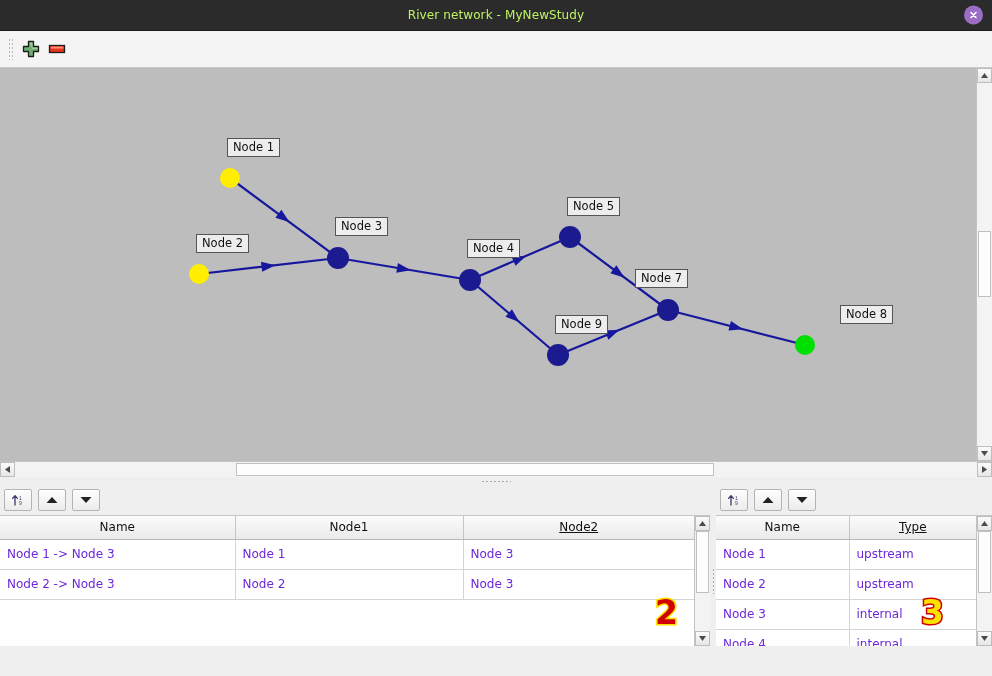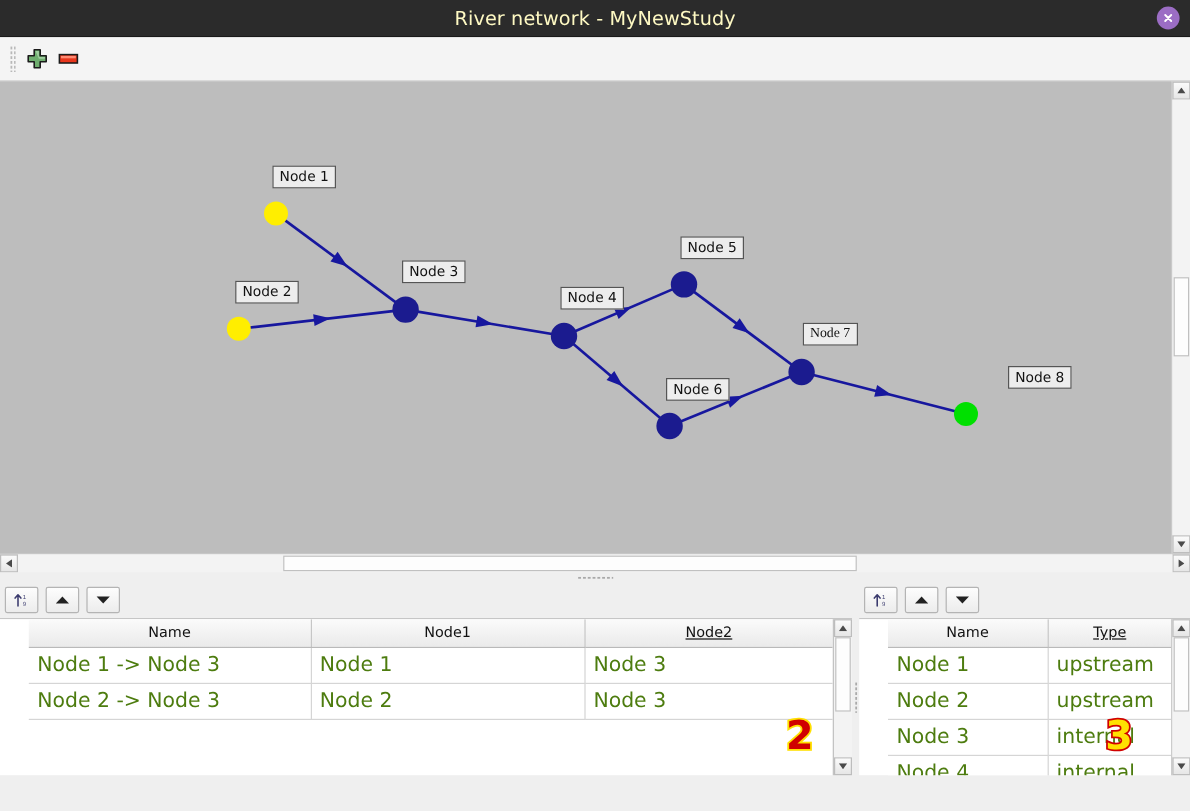--- a/index.html
+++ b/index.html
@@ -23,23 +23,23 @@
   .titlebar {
     height: 31px;
     background: #2b2b2b;
     color: #ffffff;
     display: flex; align-items: center; justify-content: center;
     position: relative;
     flex: 0 0 31px;
     border-bottom: 1px solid #1a1a1a;
   }
   .titlebar-text {
-    font-size: 16px;
+    font-size: 12px;
     letter-spacing: 0.1px;
-    color: #fef9c3;
+    color: #bef264;
   }
   .close-btn {
     position: absolute;
     right: 9px; top: 50%;
     transform: translateY(-50%);
     width: 19px; height: 19px;
     border-radius: 50%;
     background: #9b6dc4;
     display: flex; align-items: center; justify-content: center;
     cursor: pointer;
@@ -218,21 +218,20 @@
     min-height: 0;
     border-top: 1px solid #c6c6c6;
   }
   .table-main {
     flex: 1 1 auto;
     min-width: 0;
     display: flex; flex-direction: column;
     background: #ffffff;
     overflow: hidden;
     position: relative;
-    padding-left: 24px;
   }
   table {
     border-collapse: collapse;
     width: 100%;
     table-layout: fixed;
   }
   thead th {
     background: linear-gradient(#fbfbfb, #eaeaea);
     border-right: 1px solid #c6c6c6;
     border-bottom: 1px solid #b9b9b9;
@@ -240,22 +239,22 @@
     font-size: 12px;
     color: #111;
     height: 23px;
     text-align: center;
     padding: 0;
   }
   thead th:last-child { border-right: none; text-decoration: underline; }
   tbody td {
     border-right: 1px solid #d5d5d5;
     border-bottom: 1px solid #d5d5d5;
-    font-size: 17px;
-    color: #4d7c0f;
+    font-size: 12px;
+    color: #6d28d9;
     height: 30px;
     padding: 0 7px;
     background: #ffffff;
     white-space: nowrap;
     overflow: hidden;
   }
   tbody td:last-child { border-right: none; }
 
   .bottom-pad {
     flex: 0 0 30px;
@@ -328,22 +327,22 @@
             <circle cx="668" cy="242" r="11" fill="#1b1b8f"></circle>
             <circle cx="805" cy="277" r="10" fill="#00e000"></circle>
           </g>
       </svg>
       <div id="labels-layer">
           <div class="node-label" style="left: 227px; top: 70px;">Node 1</div>
           <div class="node-label" style="left: 196px; top: 166px;">Node 2</div>
           <div class="node-label" style="left: 335px; top: 149px;">Node 3</div>
           <div class="node-label" style="left: 467px; top: 171px;">Node 4</div>
           <div class="node-label" style="left: 567px; top: 129px;">Node 5</div>
-          <div class="node-label" style="left: 555px; top: 247px;">Node 6</div>
-          <div class="node-label" style="left: 669px; top: 201px; font-family: Liberation Serif, serif;">Node 7</div>
+          <div class="node-label" style="left: 555px; top: 247px;">Node 9</div>
+          <div class="node-label" style="left: 635px; top: 201px;">Node 7</div>
           <div class="node-label" style="left: 840px; top: 237px;">Node 8</div>
         </div>
 
     </div>
 
     <div class="vscroll">
       <div class="sb-btn">
         <svg width="7" height="5" viewBox="0 0 7 5">
             <path d="M3.5 0 L7 5 L0 5 z" fill="#4a4a4a"></path>
           </svg>

